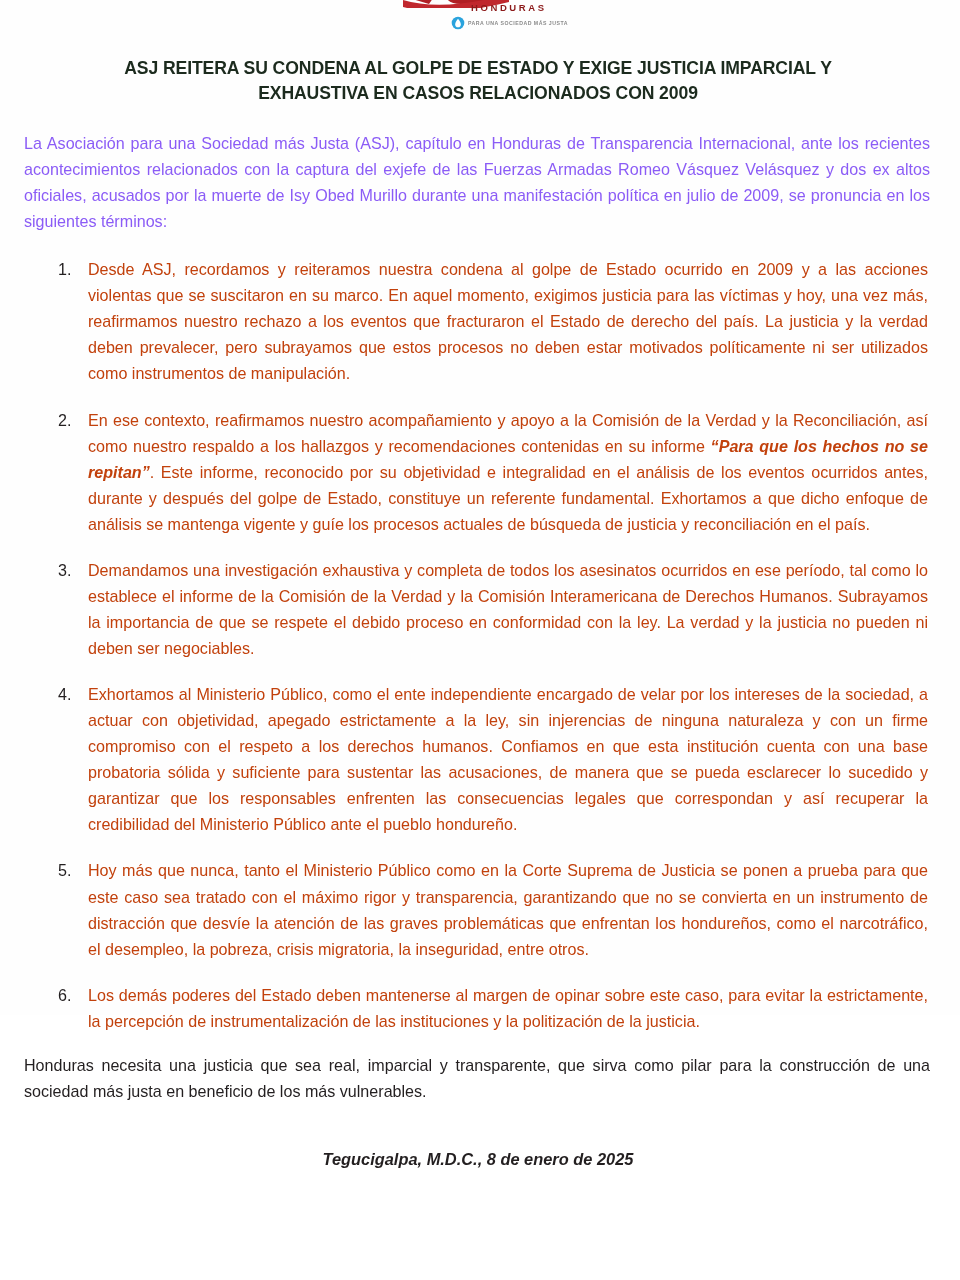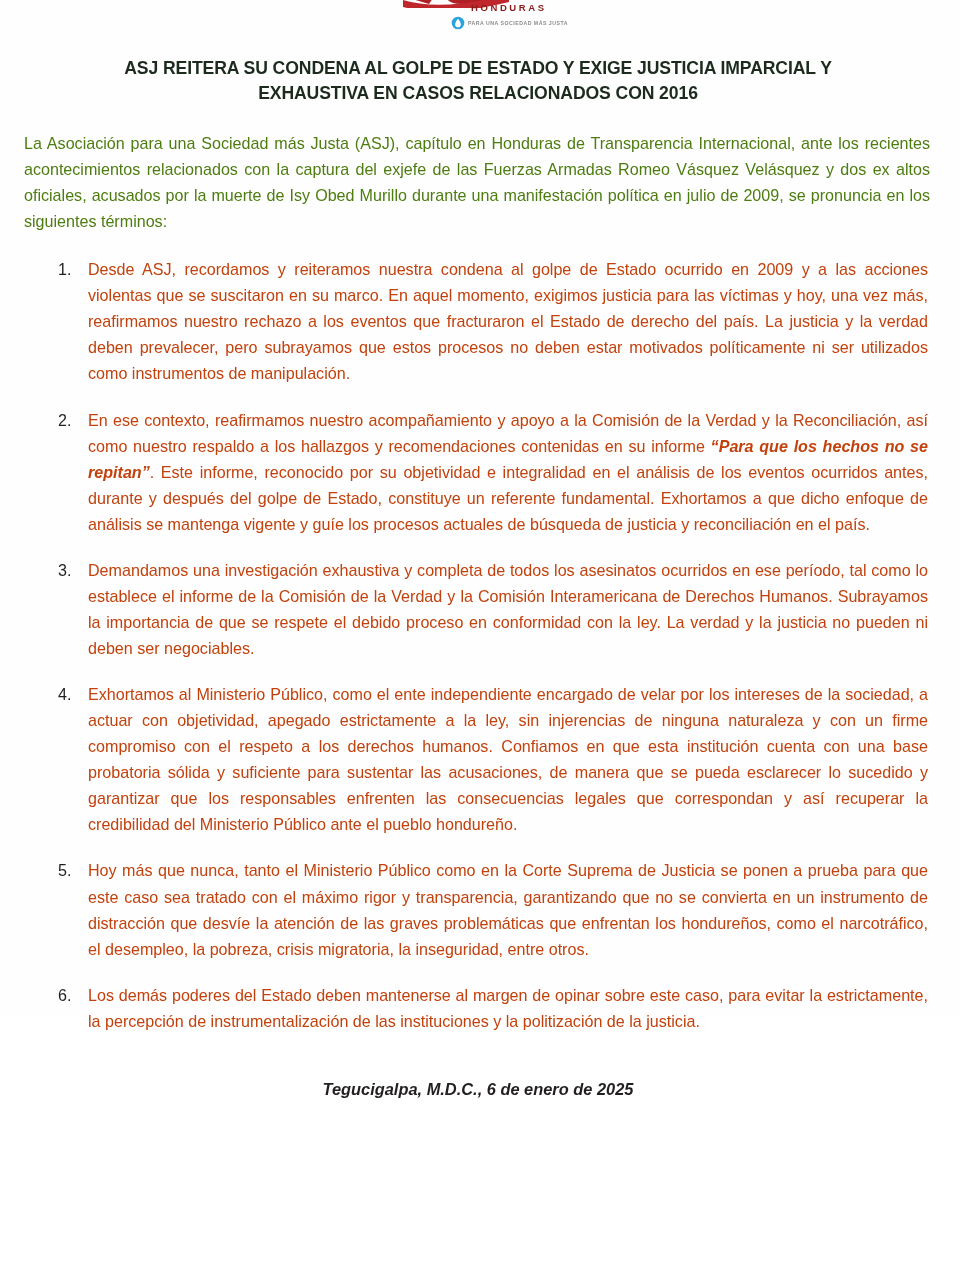--- a/index.html
+++ b/index.html
@@ -93,21 +93,21 @@
     color: #1c2b1e;
     letter-spacing: -0.1px;
   }
 
   .lead {
     margin: 24px 14px 0 12px;
     text-align: justify;
     text-justify: inter-word;
     font-size: 16.1px;
     line-height: 1.62;
-    color: #4d7c0f;
+    color: #8b5cf6;
   }
 
   ol.claims {
     margin: 22px 16px 0 12px;
     padding: 0 0 0 34px;
     list-style: none;
     counter-reset: claim;
   }
   ol.claims > li {
     counter-increment: claim;
@@ -171,21 +171,21 @@
           <circle cx="10" cy="10" r="9" fill="#2aa3dd"></circle>
           <path d="M10 4 C7 8 6 10 6 12 a4 4 0 0 0 8 0 c0-2-1-4-4-8Z" fill="#ffffff"></path>
         </svg>
         <span class="logo-tagline">PARA UNA SOCIEDAD MÁS JUSTA</span>
       </div>
     </div>
   </div>
 
   <div class="content">
 
-    <h1 class="doc-title">ASJ REITERA SU CONDENA AL GOLPE DE ESTADO Y EXIGE JUSTICIA IMPARCIAL Y EXHAUSTIVA EN CASOS RELACIONADOS CON 2016</h1>
+    <h1 class="doc-title">ASJ REITERA SU CONDENA AL GOLPE DE ESTADO Y EXIGE JUSTICIA IMPARCIAL Y EXHAUSTIVA EN CASOS RELACIONADOS CON 2009</h1>
 
     <p class="lead">La Asociación para una Sociedad más Justa (ASJ), capítulo en Honduras de Transparencia Internacional, ante los recientes acontecimientos relacionados con la captura del exjefe de las Fuerzas Armadas Romeo Vásquez Velásquez y dos ex altos oficiales, acusados por la muerte de Isy Obed Murillo durante una manifestación política en julio de 2009, se pronuncia en los siguientes términos:</p>
 
     <ol class="claims">
       <li>
         <span>Desde ASJ, recordamos y reiteramos nuestra condena al golpe de Estado ocurrido en 2009 y a las acciones violentas que se suscitaron en su marco. En aquel momento, exigimos justicia para las víctimas y hoy, una vez más, reafirmamos nuestro rechazo a los eventos que fracturaron el Estado de derecho del país. La justicia y la verdad deben prevalecer, pero subrayamos que estos procesos no deben estar motivados políticamente ni ser utilizados como instrumentos de manipulación.</span>
       </li>
       <li>
         <span>En ese contexto, reafirmamos nuestro acompañamiento y apoyo a la Comisión de la Verdad y la Reconciliación, así como nuestro respaldo a los hallazgos y recomendaciones contenidas en su informe </span><em class="quoted">“Para que los hechos no se repitan”</em><span>. Este informe, reconocido por su objetividad e integralidad en el análisis de los eventos ocurridos antes, durante y después del golpe de Estado, constituye un referente fundamental. Exhortamos a que dicho enfoque de análisis se mantenga vigente y guíe los procesos actuales de búsqueda de justicia y reconciliación en el país.</span>
       </li>
@@ -196,17 +196,18 @@
         <span>Exhortamos al Ministerio Público, como el ente independiente encargado de velar por los intereses de la sociedad, a actuar con objetividad, apegado estrictamente a la ley, sin injerencias de ninguna naturaleza y con un firme compromiso con el respeto a los derechos humanos. Confiamos en que esta institución cuenta con una base probatoria sólida y suficiente para sustentar las acusaciones, de manera que se pueda esclarecer lo sucedido y garantizar que los responsables enfrenten las consecuencias legales que correspondan y así recuperar la credibilidad del Ministerio Público ante el pueblo hondureño.</span>
       </li>
       <li>
         <span>Hoy más que nunca, tanto el Ministerio Público como en la Corte Suprema de Justicia se ponen a prueba para que este caso sea tratado con el máximo rigor y transparencia, garantizando que no se convierta en un instrumento de distracción que desvíe la atención de las graves problemáticas que enfrentan los hondureños, como el narcotráfico, el desempleo, la pobreza, crisis migratoria, la inseguridad, entre otros.</span>
       </li>
       <li>
         <span>Los demás poderes del Estado deben mantenerse al margen de opinar sobre este caso, para evitar la estrictamente, la percepción de instrumentalización de las instituciones y la politización de la justicia.</span>
       </li>
     </ol>
 
-
-    <p class="dateline">Tegucigalpa, M.D.C., 6 de enero de 2025</p>
+    <p class="closing">Honduras necesita una justicia que sea real, imparcial y transparente, que sirva como pilar para la construcción de una sociedad más justa en beneficio de los más vulnerables.</p>
+
+    <p class="dateline">Tegucigalpa, M.D.C., 8 de enero de 2025</p>
 
   </div>
 </div>
 
 </body></html>

